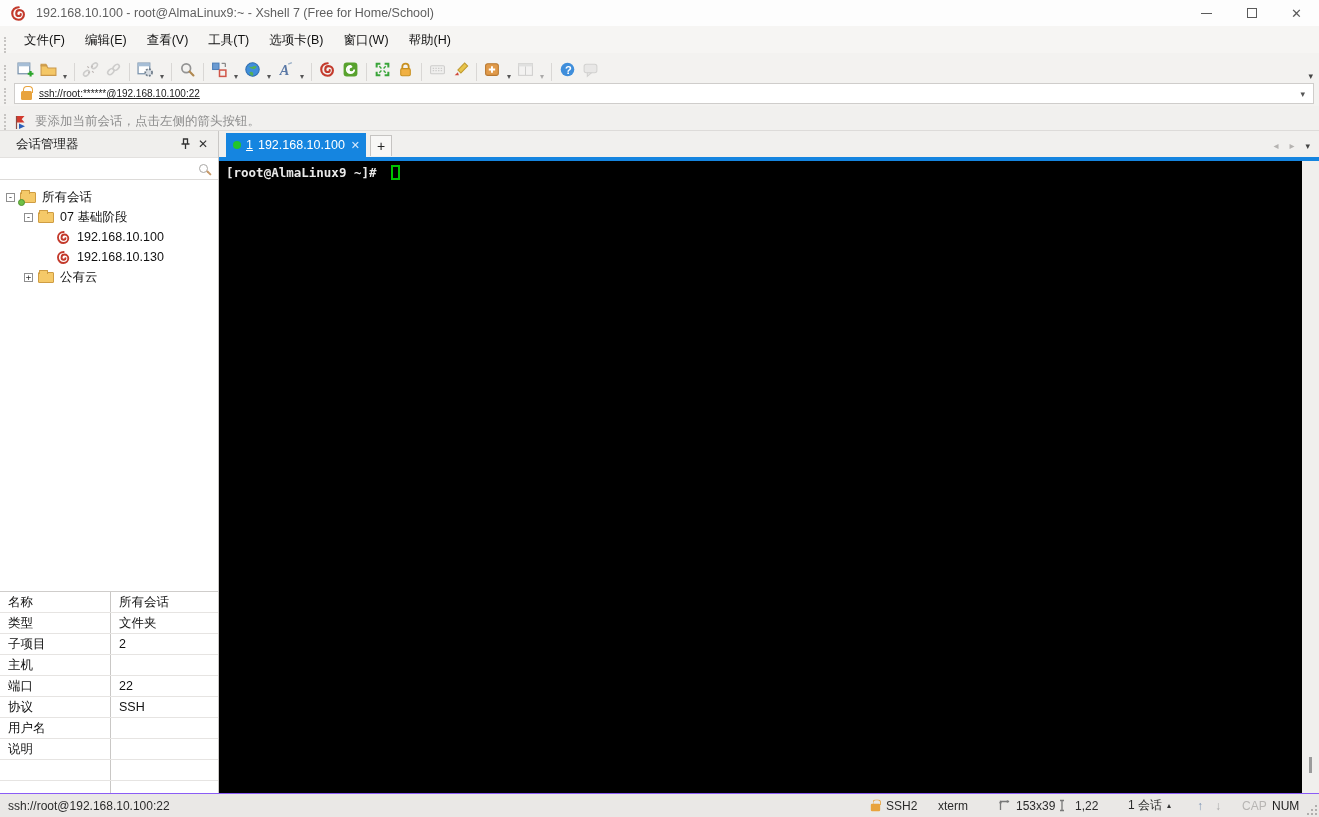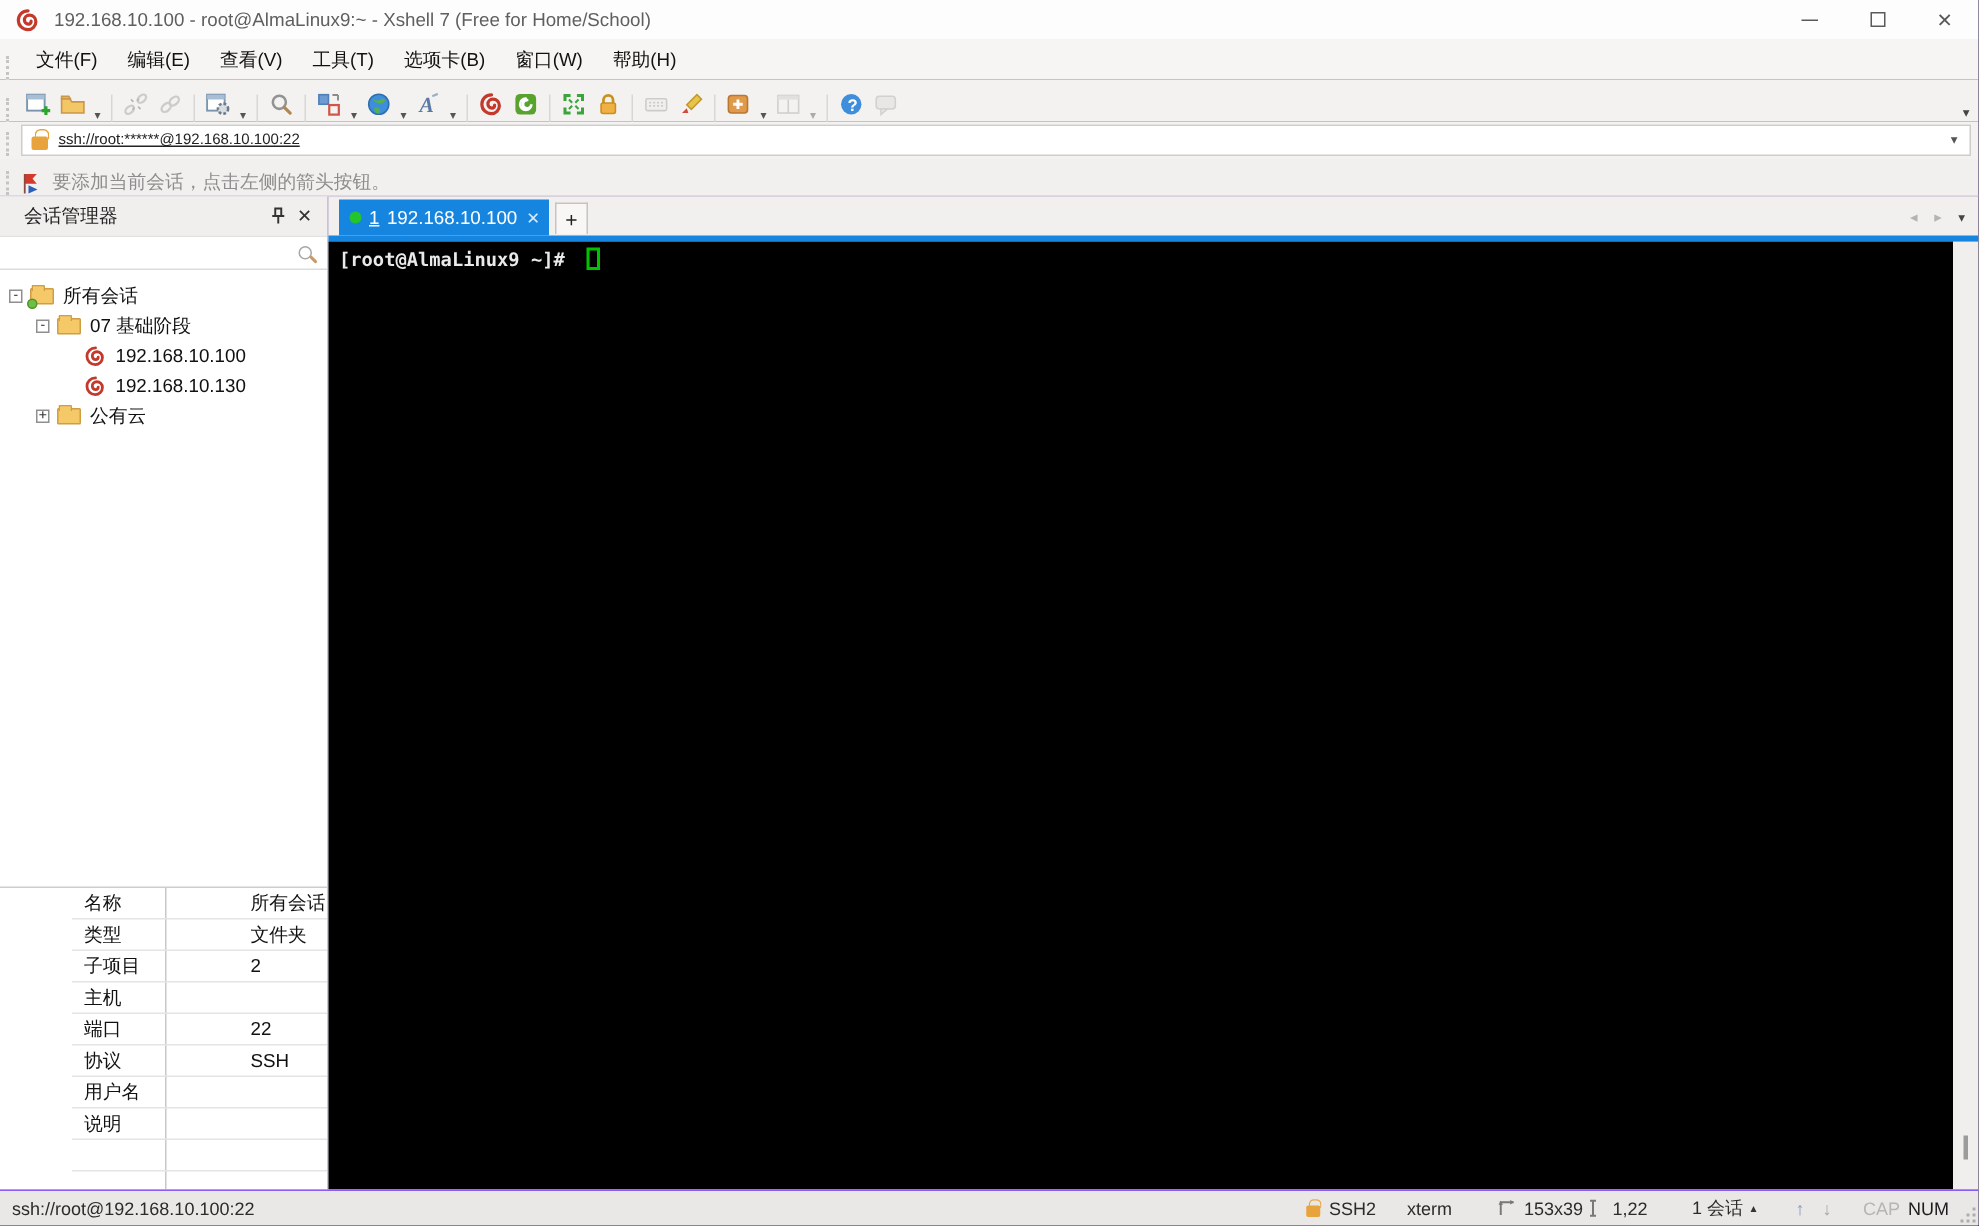--- a/index.html
+++ b/index.html
@@ -69,21 +69,21 @@
   .expander { width:9px; height:9px; border:1px solid #8f8f8f; background:#fff; font-size:9px; line-height:6px; text-align:center; color:#333; margin-right:5px; flex:none; font-family:"DejaVu Sans Mono",monospace; }
   .tree-icon { width:17px; height:15px; margin-right:5px; flex:none; position:relative; }
   .folder { position:absolute; left:0; top:2px; width:16px; height:11px; background:#f5c968; border:1px solid #cf9d43; border-radius:1px; }
   .folder::before { content:""; position:absolute; top:-3px; left:0; width:7px; height:3px; background:#f5c968; border:1px solid #cf9d43; border-bottom:none; border-radius:1px 1px 0 0; }
   .folder-badge { position:absolute; left:-2px; bottom:-1px; width:7px; height:7px; background:#6fbf45; border:1px solid #4e9330; border-radius:50%; z-index:2; }
   .tree-icon svg { width:15px; height:15px; position:absolute; top:0; left:1px; }
 
   
   .propgrid { height:202px; flex:none; border-top:1px solid #cfcdcb; background:
       linear-gradient(#c9c7c5,#c9c7c5) 110px 0 / 1px 100% no-repeat #fff; font-size:12.5px; }
-  .p-row { height:21px; display:flex; align-items:center; border-bottom:1px solid #e6e4e2;margin-left:48px; }
+  .p-row { height:21px; display:flex; align-items:center; border-bottom:1px solid #e6e4e2; }
   .p-label { width:110px; padding-left:8px; color:#111; flex:none; }
   .p-value { flex:1; padding-left:9px; color:#111; }
 
   
   .content { flex:1; display:flex; flex-direction:column; min-width:0; background:#f1f0ee; }
   .tabbar { height:26px; display:flex; align-items:flex-end; padding-left:7px; flex:none; position:relative; }
   .tab-active { height:24px; width:140px; background:#1585e0; color:#fff; display:flex; align-items:center; padding:0 7px; gap:5px; font-size:12.5px; }
   .tab-dot { width:8px; height:8px; border-radius:50%; background:#23c52b; flex:none; }
   .tab-num { text-decoration:underline; }
   .tab-close { margin-left:auto; color:#d8eafc; font-size:11px; padding:0 1px; }

